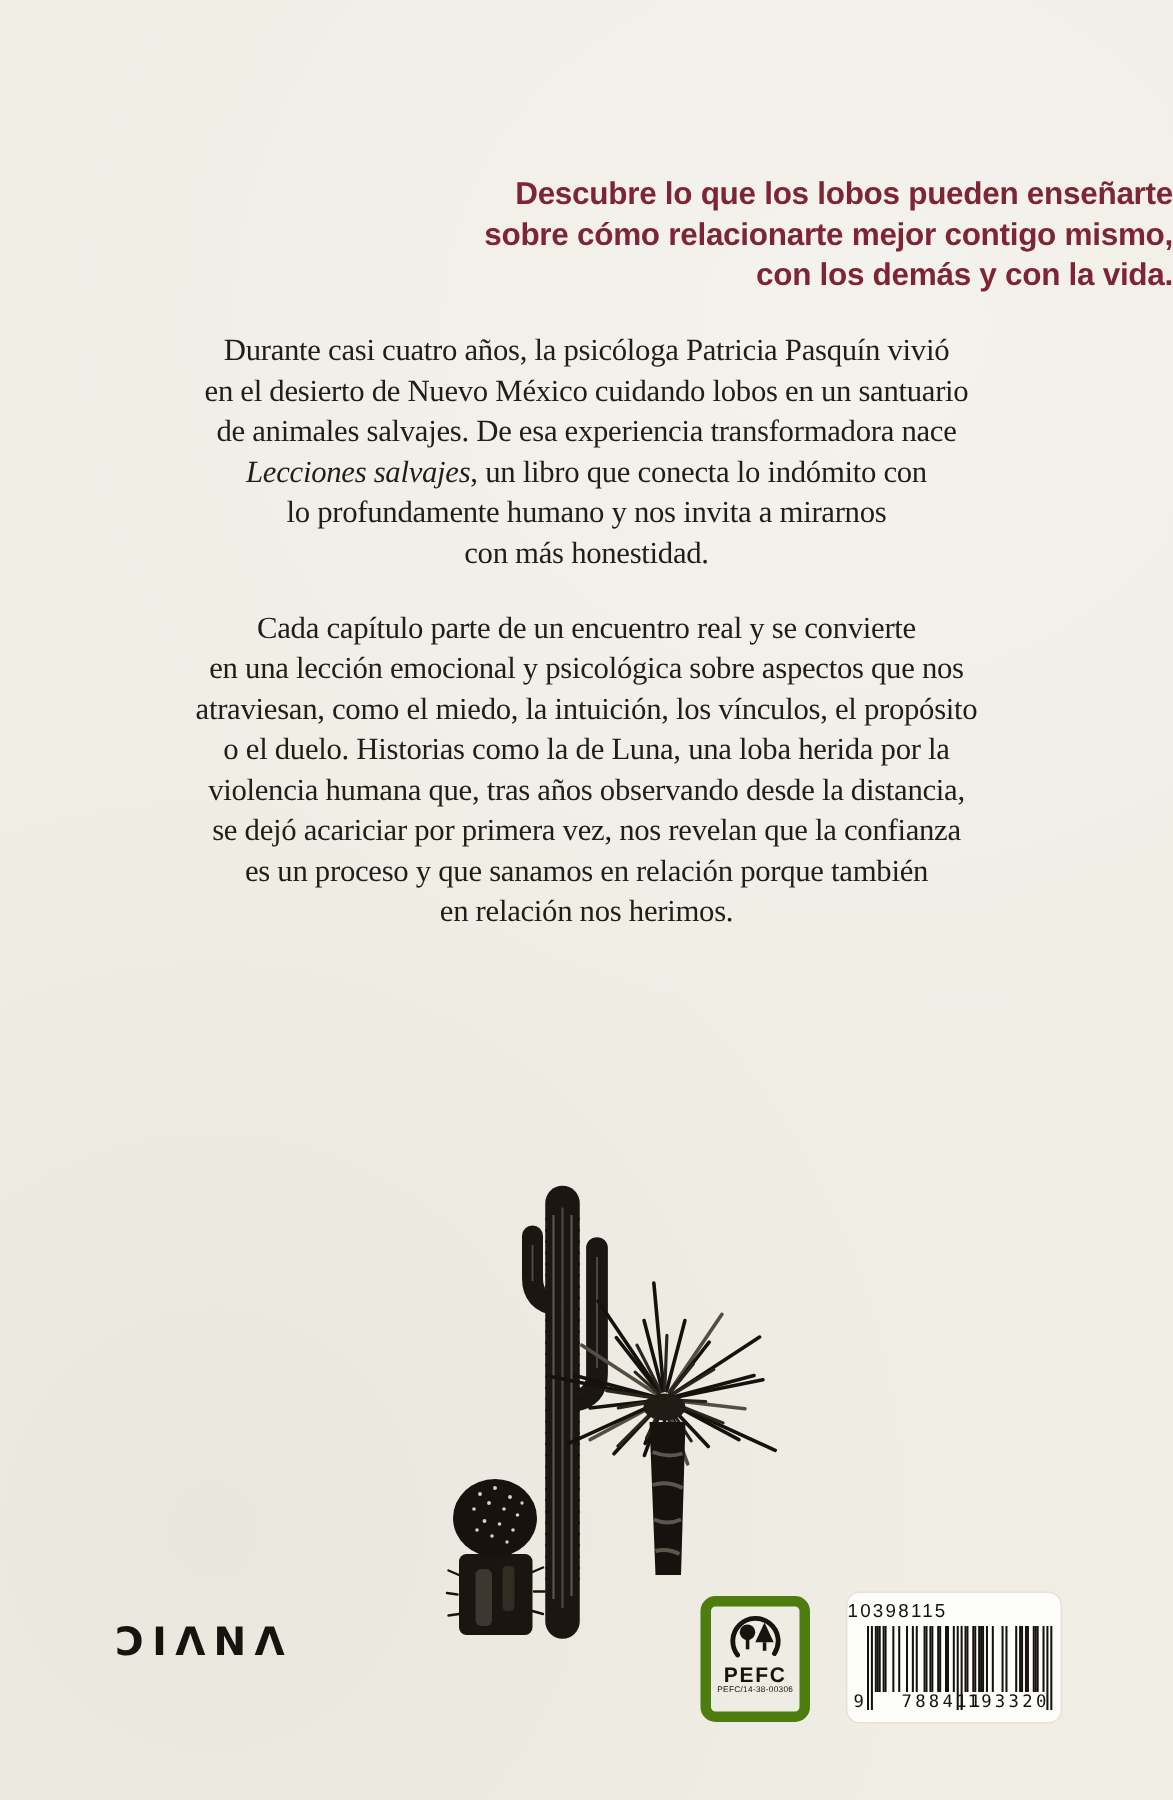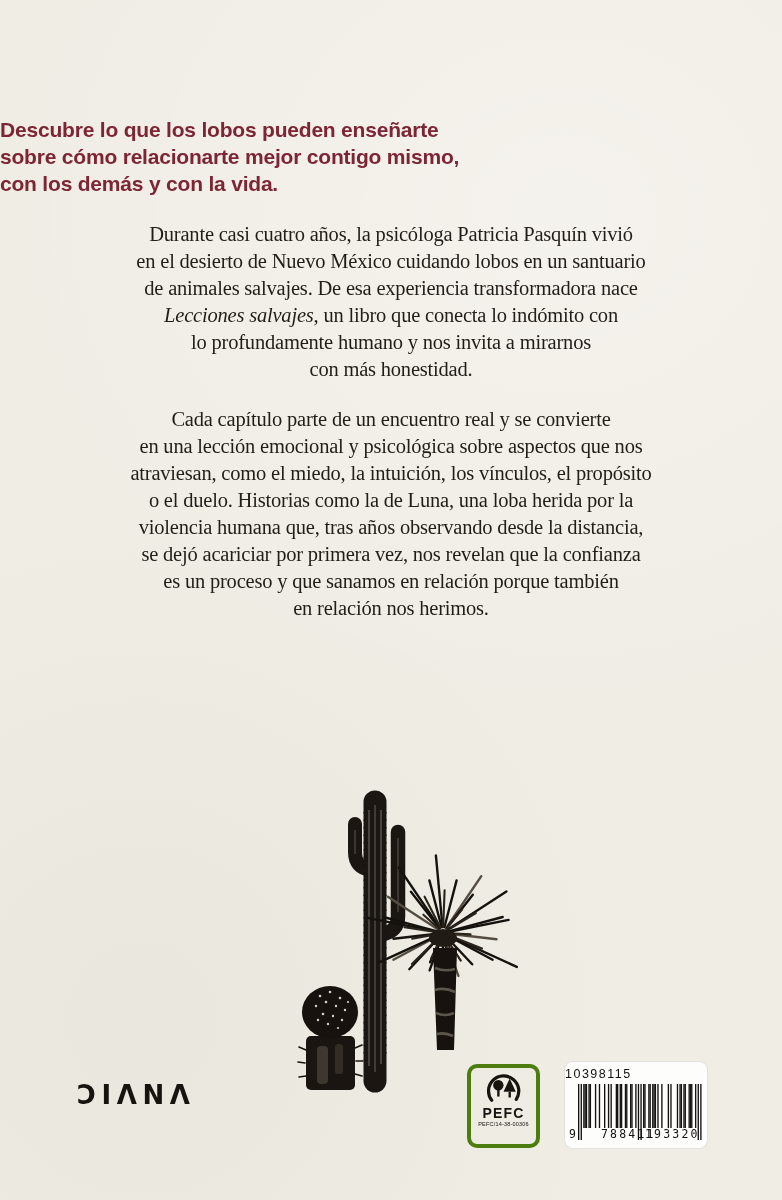--- a/index.html
+++ b/index.html
@@ -1,32 +1,32 @@
 <!DOCTYPE html>
 <html><head>
 <meta charset="utf-8">
 <style>
   html,body{margin:0;padding:0;background:#f0ede5;}
   .page{position:relative;width:782px;height:1200px;background:#f0ede5;overflow:hidden;
         font-family:"Liberation Serif",serif;}
   .page::before{content:"";position:absolute;inset:0;pointer-events:none;
         background:radial-gradient(120% 70% at 72% 18%, rgba(255,255,255,.30), transparent 60%),
                    radial-gradient(95% 65% at 18% 85%, rgba(120,108,88,.05), transparent 65%);}
-  .heading{position:absolute;top:116px;left:0;width:100%;text-align:left;white-space:pre-line;
+  .heading{position:absolute;top:116px;left:0;width:100%;text-align:right;white-space:pre-line;
         color:#7d2534;font:700 21px/27px "Liberation Sans",sans-serif;letter-spacing:-0.2px;}
   .serif{position:absolute;left:0;width:100%;margin:0;text-align:center;white-space:pre-line;
         color:#221d19;font:400 20.5px/27px "Liberation Serif",serif;letter-spacing:-0.2px;}
   .p1{top:221px;} .p2{top:406px;} .p3{top:646px;font-weight:700;letter-spacing:-0.3px;}
   .illus{position:absolute;left:290px;top:788px;width:250px;height:305px;}
   .diana{position:absolute;left:77px;top:1082px;color:#17130f;
         font:700 26px/26px "DejaVu Sans",sans-serif;letter-spacing:5.5px;text-align:center;}
   .urls{position:absolute;left:77px;top:1117px;color:#17130f;
         font:700 16px/19.5px "Liberation Sans",sans-serif;letter-spacing:0.4px;}
   .pefc{position:absolute;left:467px;top:1064px;width:73px;height:84px;box-sizing:border-box;
-        border:4px solid #4d7c0f;border-radius:10px;display:flex;flex-direction:column;
+        border:7px solid #4d7c0f;border-radius:10px;display:flex;flex-direction:column;
         align-items:center;color:#17130f;}
   .pefc-trees{width:42px;height:34px;margin-top:4px;}
   .pefc-label{font:700 14px/15px "Liberation Sans",sans-serif;letter-spacing:1.2px;}
   .pefc-code{font:400 5.5px/7px "Liberation Sans",sans-serif;letter-spacing:0.2px;}
   .bclabel{position:absolute;left:565px;top:1062px;width:142px;height:86px;background:#fdfdfb;
         border-radius:8px;box-shadow:0 0 0 1px rgba(60,55,45,0.06);}
   .bctop{position:absolute;top:5px;left:0;width:100%;color:#14120f;
         font:400 12.5px/14px "Liberation Sans",sans-serif;letter-spacing:1.5px;}
   .bcbars{position:absolute;left:0;top:22px;}
   .bcdigits{position:absolute;left:0;top:66px;width:142px;height:16px;color:#14120f;

